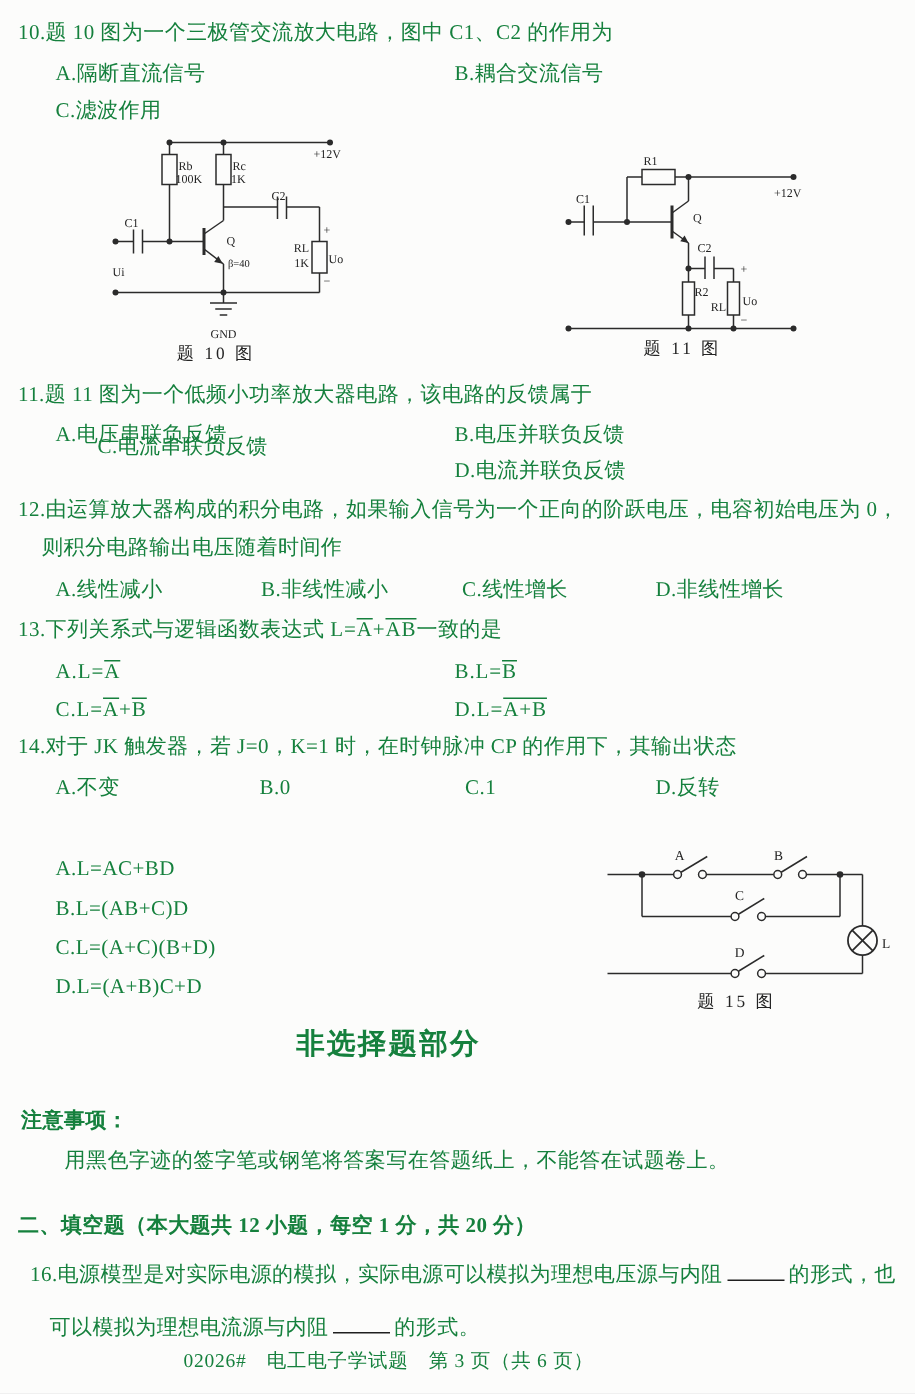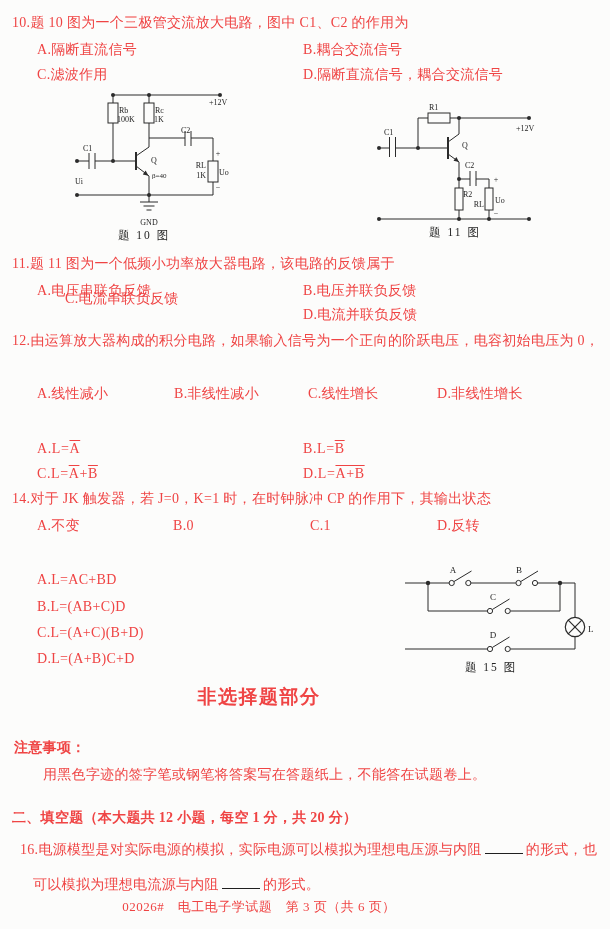--- a/index.html
+++ b/index.html
@@ -1,18 +1,18 @@
 <!DOCTYPE html>
 <html><head>
 <meta charset="utf-8">
 <style>
   html,body{margin:0;padding:0;background:#e8e8e8;}
   .page{
     position:relative;width:610px;height:929px;margin:0 auto;
-    background:#fcfcfb;color:#ef4444;overflow:hidden;
+    background:#fcfcfb;color:#15803d;overflow:hidden;
     font-family:"Liberation Serif","DejaVu Serif",serif;
   }
   .t{position:absolute;font-size:14px;line-height:17px;white-space:nowrap;letter-spacing:0.3px;}
   .bold{font-weight:bold;}
   .center{left:0;width:518px;text-align:center;}
   .title{font-size:19px;font-weight:bold;letter-spacing:1.5px;}
   .footer{font-size:13px;letter-spacing:0.5px;}
   .formula span{letter-spacing:0.6px;}
   .ov{text-decoration:overline;}
   .blank{display:inline-block;width:38px;height:13px;border-bottom:1px solid #1f1f1f;margin:0 3px;}
@@ -24,21 +24,20 @@
 </style>
 </head>
 <body>
 
 <div class="page">
 
   <div class="t" style="top:14px;left:12px;">10.题 10 图为一个三极管交流放大电路，图中 C1、C2 的作用为</div>
   <div class="t" style="top:41px;left:37px;">A.隔断直流信号</div>
   <div class="t" style="top:41px;left:303px;">B.耦合交流信号</div>
   <div class="t" style="top:66px;left:37px;">C.滤波作用</div>
-  <div class="t" style="top:66px;left:303px;">D.隔断直流信号，耦合交流信号</div>
 
   <svg style="left:60px;top:88px;" width="262" height="157" viewBox="0 0 262 157">
     <g stroke="#2b2b2b" stroke-width="1" fill="none">
       <line x1="52" y1="7" x2="160" y2="7"></line>
       <line x1="53" y1="7" x2="53" y2="15"></line>
       <rect x="48" y="15" width="10" height="20"></rect>
       <line x1="53" y1="35" x2="53" y2="73"></line>
       <line x1="89" y1="7" x2="89" y2="15"></line>
       <rect x="84" y="15" width="10" height="20"></rect>
       <line x1="89" y1="35" x2="89" y2="50"></line>
@@ -163,25 +162,27 @@
     </g>
   </svg>
 
   <div class="t" style="top:255px;left:12px;">11.题 11 图为一个低频小功率放大器电路，该电路的反馈属于</div>
   <div class="t" style="top:282px;left:37px;">A.电压串联负反馈</div>
   <div class="t" style="top:282px;left:303px;">B.电压并联负反馈</div>
   <div class="t" style="top:290px;left:37px;margin-left:28px;">C.电流串联负反馈</div>
   <div class="t" style="top:306px;left:303px;">D.电流并联负反馈</div>
 
   <div class="t" style="top:332px;left:12px;">12.由运算放大器构成的积分电路，如果输入信号为一个正向的阶跃电压，电容初始电压为 0，</div>
+  <div class="t" style="top:357px;left:28px;">则积分电路输出电压随着时间作</div>
   <div class="t" style="top:385px;left:37px;">A.线性减小</div>
   <div class="t" style="top:385px;left:174px;">B.非线性减小</div>
   <div class="t" style="top:385px;left:308px;">C.线性增长</div>
   <div class="t" style="top:385px;left:437px;">D.非线性增长</div>
 
+  <div class="t" style="top:412px;left:12px;"><span>13.下列关系式与逻辑函数表达式 </span><span class="formula"><span>L=</span><span class="ov">A</span><span>+</span><span class="ov">AB</span></span><span>一致的是</span></div>
   <div class="t formula" style="top:440px;left:37px;"><span>A.L=</span><span class="ov">A</span></div>
   <div class="t formula" style="top:440px;left:303px;"><span>B.L=</span><span class="ov">B</span></div>
   <div class="t formula" style="top:465px;left:37px;"><span>C.L=</span><span class="ov">A</span><span>+</span><span class="ov">B</span></div>
   <div class="t formula" style="top:465px;left:303px;"><span>D.L=</span><span class="ov">A+B</span></div>
 
   <div class="t" style="top:490px;left:12px;">14.对于 JK 触发器，若 J=0，K=1 时，在时钟脉冲 CP 的作用下，其输出状态</div>
   <div class="t" style="top:517px;left:37px;">A.不变</div>
   <div class="t" style="top:517px;left:173px;">B.0</div>
   <div class="t" style="top:517px;left:310px;">C.1</div>
   <div class="t" style="top:517px;left:437px;">D.反转</div>

